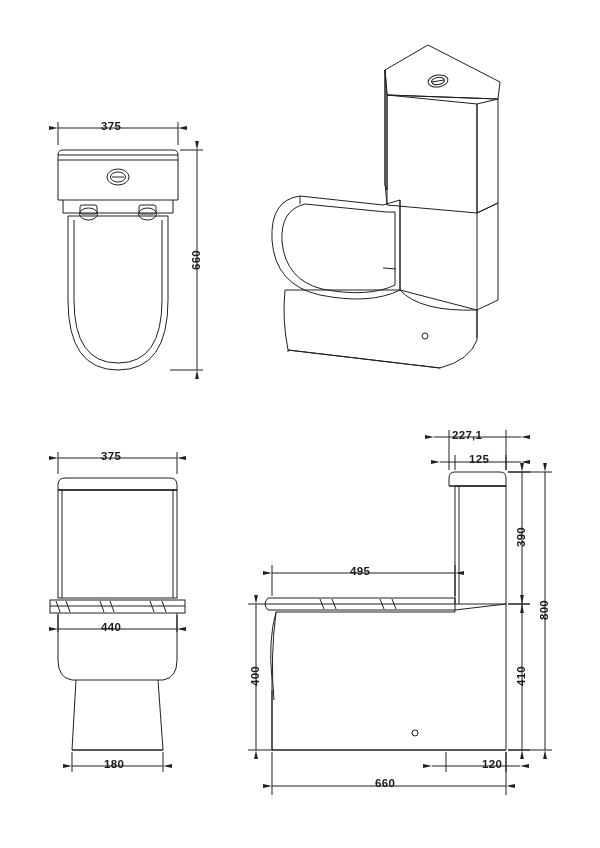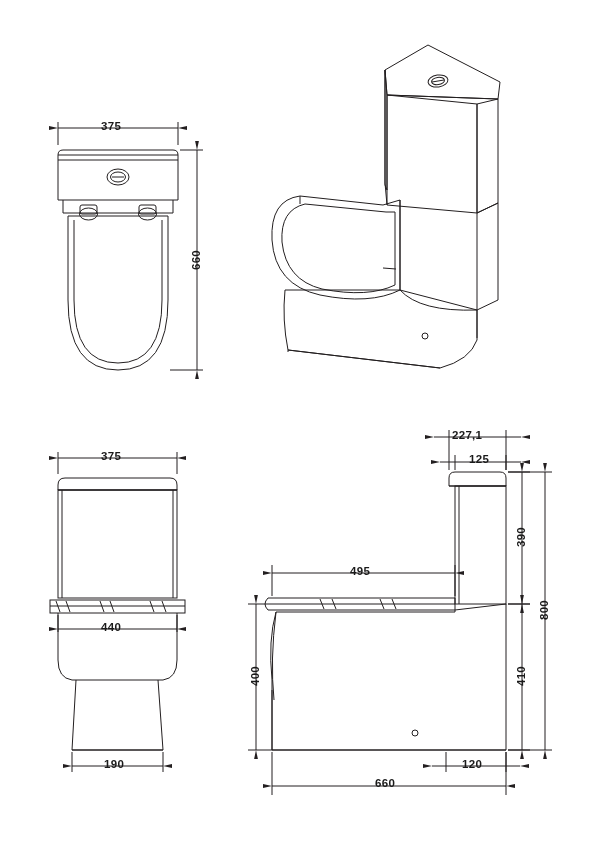--- a/index.html
+++ b/index.html
@@ -241,31 +241,31 @@
   </svg>
 
   <div class="dim-label" style="left:101px; top:120px;">375</div>
 
   <div class="dim-label vertical" style="left:186px; top:254px; transform:rotate(-90deg);">660</div>
 
   <div class="dim-label" style="left:101px; top:450px;">375</div>
 
   <div class="dim-label" style="left:101px; top:621px;">440</div>
 
-  <div class="dim-label" style="left:104px; top:758px;">190</div>
+  <div class="dim-label" style="left:104px; top:758px;">180</div>
 
   <div class="dim-label" style="left:452px; top:429px;">227,1</div>
 
   <div class="dim-label" style="left:461px; top:453px;margin-left:8px;">125</div>
 
   <div class="dim-label" style="left:350px; top:565px;text-align:right;">495</div>
 
   <div class="dim-label" style="left:375px; top:777px;">660</div>
 
-  <div class="dim-label" style="left:462px; top:758px;">120</div>
+  <div class="dim-label" style="left:482px; top:758px;">120</div>
 
   <div class="dim-label vertical" style="left:511px; top:531px; transform:rotate(-90deg);">390</div>
 
   <div class="dim-label vertical" style="left:534px; top:604px; transform:rotate(-90deg);">800</div>
 
   <div class="dim-label vertical" style="left:511px; top:670px; transform:rotate(-90deg);">410</div>
 
   <div class="dim-label vertical" style="left:245px; top:670px; transform:rotate(-90deg);">400</div>
 
 </div>

